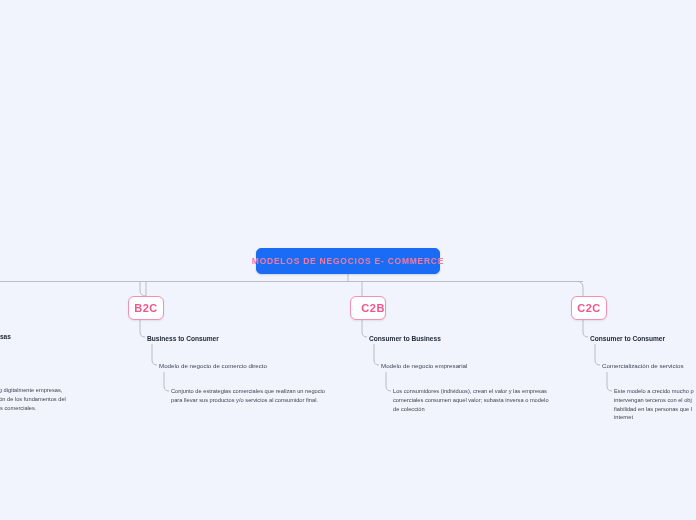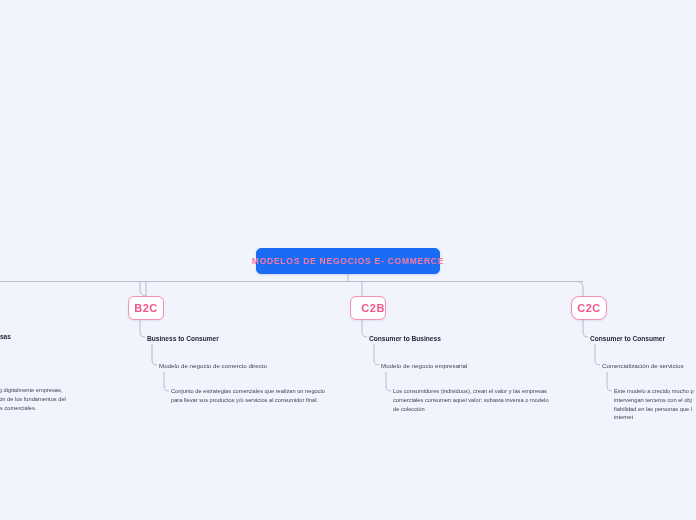--- a/index.html
+++ b/index.html
@@ -157,21 +157,21 @@
   </div>
 
   <div class="cat-node" style="left:128px;">
     <span class="cat-node-label">B2C</span>
   </div>
 
   <div class="cat-node" style="left:350px;justify-content:flex-end;">
     <span class="cat-node-label">C2B</span>
   </div>
 
-  <div class="cat-node" style="left:571px;border-radius:8px;">
+  <div class="cat-node" style="left:571px;">
     <span class="cat-node-label">C2C</span>
   </div>
 
   <div class="leaf leaf-l2" style="left:-47px; top:332px;">es entre empresas</div>
   <div class="leaf leaf-l4" style="left:-23px; top:386px; width:120px; white-space:pre-line;">marketing digitalmente empresas,
 ; aplicación de los fundamentos del
 relaciones comerciales.</div>
 
   <div class="leaf leaf-l2" style="left:147px; top:334px;">Business to Consumer</div>
   <div class="leaf leaf-l3" style="left:159px; top:361px;">Modelo de negocio de comercio directo</div>

